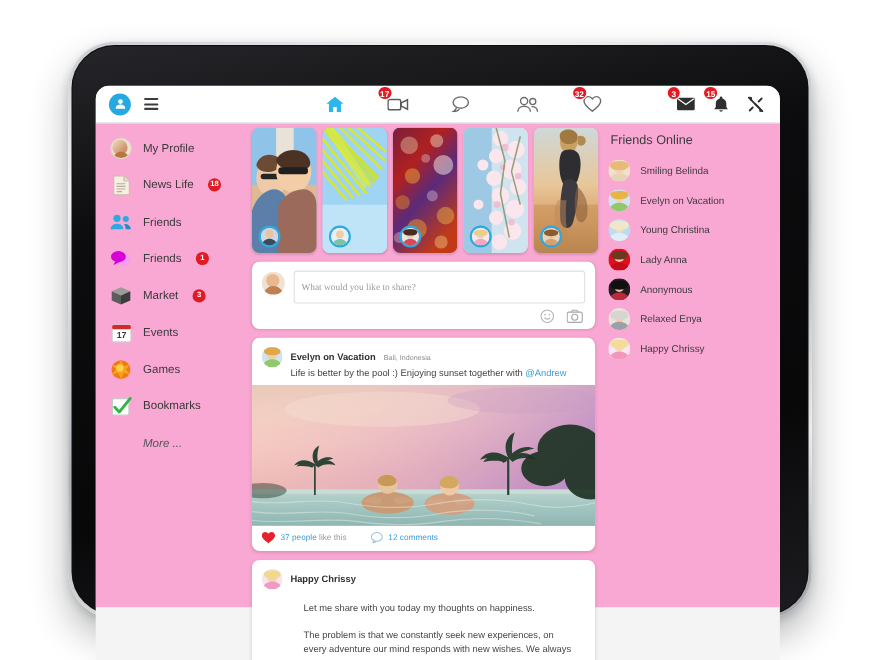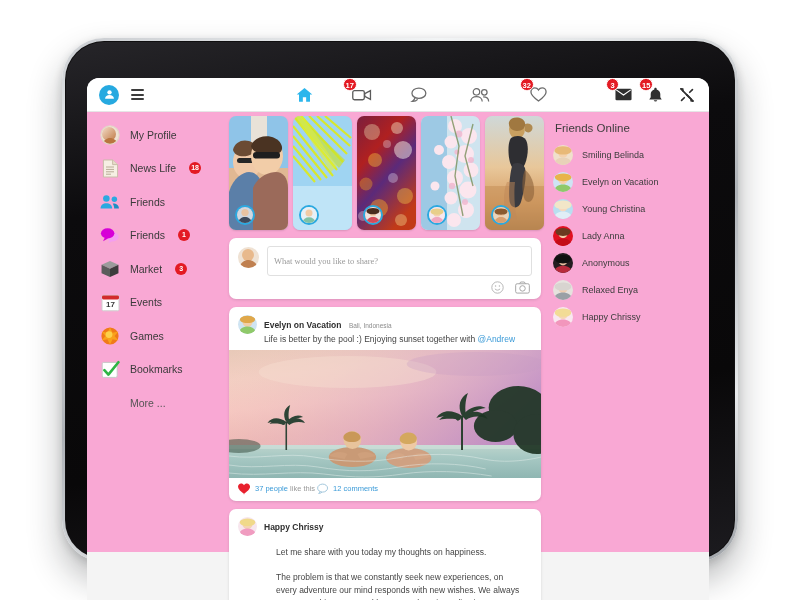--- a/index.html
+++ b/index.html
@@ -73,21 +73,21 @@
   }
   .side-ico{width:20px;height:20px;flex:none;display:flex;align-items:center;justify-content:center;}
   .side-ico svg{display:block;}
   .side-label{font-size:10.5px;color:#3a3a3a;white-space:nowrap;}
   .side-badge{
     min-width:12px;height:12px;padding:0 2px;box-sizing:border-box;
     background:#e31a23;color:#fff;border-radius:6px;
     font-size:7px;line-height:12px;text-align:center;font-weight:bold;
     margin-left:3px;
   }
-  .side-item.more .side-label{padding-left:30px;color:#555;}
+  .side-item.more .side-label{padding-left:30px;color:#555;font-style:italic;}
 
   .feed{width:316px;flex:none;padding:4px 0 0 0;box-sizing:border-box;}
   .rightcol{flex:1;padding:8px 0 0 10px;box-sizing:border-box;}
 
   
   .stories{display:flex;gap:5px;padding:0 2px;}
   .story{
     position:relative;width:59px;height:114px;border-radius:7px;overflow:hidden;flex:none;
     box-shadow:0 1px 2px rgba(0,0,0,.13);
   }
@@ -116,21 +116,21 @@
 
   
   .post-head{display:flex;gap:7px;padding:7px 9px 4px 9px;}
   .post-av{width:19px;height:19px;border-radius:50%;overflow:hidden;flex:none;margin-top:1px;}
   .post-meta{flex:1;min-width:0;}
   .post-name{font-size:8.5px;font-weight:bold;color:#2f2f2f;display:inline;}
   .post-place{font-size:6.5px;color:#8c8c8c;display:inline;margin-left:3px;}
   .post-text{font-size:8.5px;color:#454545;line-height:12.5px;margin-top:1px;}
   .mention{color:#3b9bd8;}
   .post-photo{width:100%;height:128px;display:block;}
-  .post-actions{display:flex;align-items:center;gap:2px;padding:5px 9px 6px 9px;}
+  .post-actions{display:flex;align-items:center;gap:22px;padding:5px 9px 6px 9px;}
   .act{display:flex;align-items:center;gap:4px;cursor:pointer;}
   .act-txt{font-size:7.5px;color:#9a9a9a;}
   .act-txt b{color:#3b9bd8;font-weight:normal;}
   .act-txt.link{color:#3b9bd8;}
 
   .post2{margin-top:8px;}
   .post2-body{font-size:8.5px;color:#454545;line-height:13px;}
   .post2-body p{margin:12px;}
   .post2-body p.lead{margin-bottom:2px;}
 

